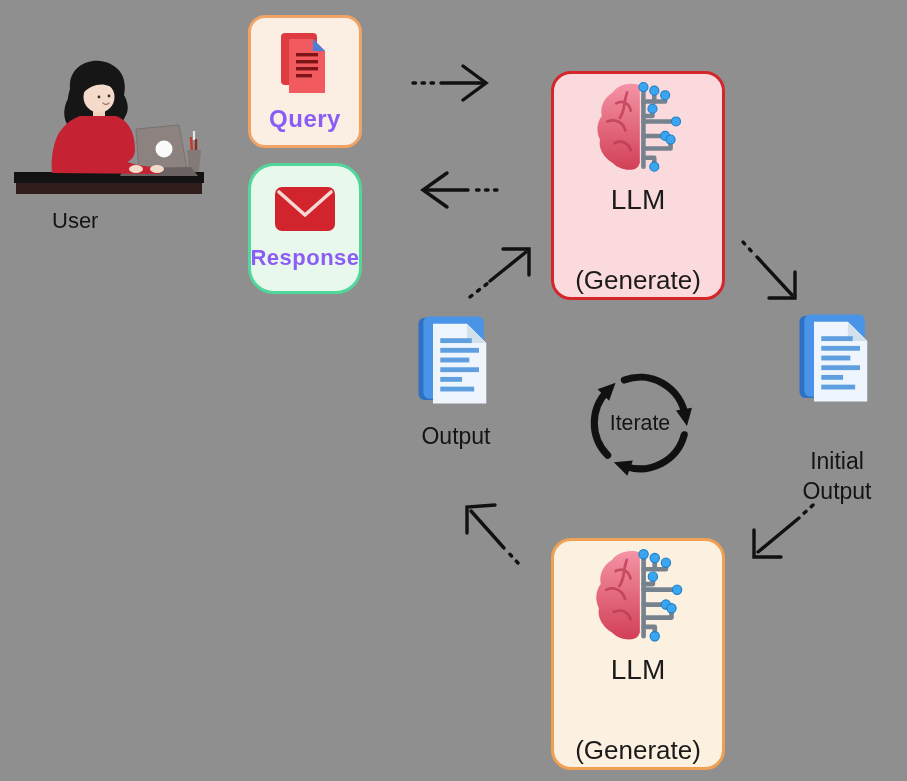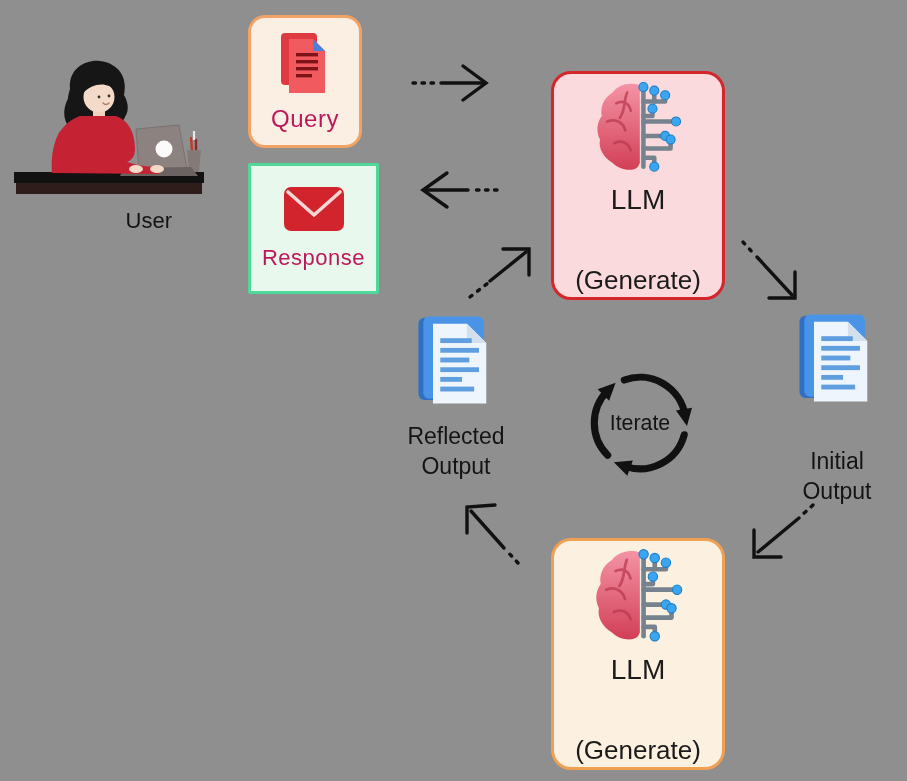--- a/index.html
+++ b/index.html
@@ -11,36 +11,36 @@
     color:#1b1b1b;
   }
   .abs{position:absolute;}
   
   .card{
     position:absolute;
     box-sizing:border-box;
     display:flex;flex-direction:column;align-items:center;justify-content:center;
     border-radius:18px;
   }
-  .card .lbl{font-size:24px;font-weight:400;color:#be185d;letter-spacing:.5px;}
+  .card .lbl{font-size:24px;font-weight:700;color:#8b5cf6;letter-spacing:.5px;}
   
   .query-box{left:248px;top:15px;width:114px;height:133px;background:#FBEFE3;border:3px solid #F1A365;gap:10px;border-radius:17px;}
   
-  .response-box{left:248px;top:163px;width:131px;height:131px;background:#E9F8EC;border:3px solid #52D79B;gap:14px;border-radius:2px;}
+  .response-box{left:248px;top:163px;width:114px;height:131px;background:#E9F8EC;border:3px solid #52D79B;gap:14px;border-radius:26px;}
   .response-box .lbl{font-size:22px;}
   
   .llm-top{left:551px;top:71px;width:174px;height:229px;background:#FADADD;border:3px solid #D5262C;border-radius:20px;padding-top:4px;}
   .llm-bottom{left:551px;top:538px;width:174px;height:232px;background:#FCF0E0;border:3px solid #F0A053;border-radius:20px;padding-top:4px;}
   .llm-title{font-size:28px;line-height:33px;color:#1b1b1b;}
   .llm-sub{font-size:26px;line-height:33px;color:#1b1b1b;margin-top:48px;}
   
   .out-label{position:absolute;width:140px;text-align:center;font-size:23px;line-height:30px;color:#141414;}
   .reflected-label{left:386px;top:421px;}
   .initial-label{left:767px;top:418px;margin-top:28px;}
-  .user-label{left:52px;top:208px;width:120px;text-align:right;font-size:22px;color:#141414;position:absolute;}
+  .user-label{left:52px;top:208px;width:120px;text-align:left;font-size:22px;color:#141414;position:absolute;}
   .iterate-text{font-size:21px;fill:#141414;font-family:"Liberation Sans",sans-serif;}
   svg{display:block;}
   .arrows{position:absolute;left:0;top:0;pointer-events:none;}
 </style>
 </head>
 <body>
 
 <div class="abs" style="left:8px;top:55px;width:200px;height:150px;">
   <svg width="200" height="150" viewBox="0 0 200 150">
 
@@ -180,21 +180,20 @@
       <rect x="20" y="20" width="26" height="4"></rect>
       <rect x="20" y="28" width="32" height="4"></rect>
       <rect x="20" y="36" width="24" height="4"></rect>
       <rect x="20" y="44" width="32" height="4"></rect>
       <rect x="20" y="52" width="18" height="4"></rect>
       <rect x="20" y="60" width="28" height="4"></rect>
     </g>
   </svg>
 </div>
 <div class="out-label reflected-label">
-  <div>Reflected</div>
   <div>Output</div>
 </div>
 
 <div class="abs" style="left:797px;top:312px;">
   <svg width="80" height="92" viewBox="0 0 66 76">
     <rect x="2" y="3" width="52" height="68" rx="5" fill="#2F6FC4"></rect>
     <rect x="6" y="2" width="50" height="68" rx="5" fill="#4A94E8"></rect>
     <path d="M14,8 L42,8 L58,24 L58,74 L14,74 Z" fill="#EEF5FC"></path>
     <path d="M42,8 L58,24 L42,24 Z" fill="#D2DFEC"></path>
     <g fill="#5F9FE0">

